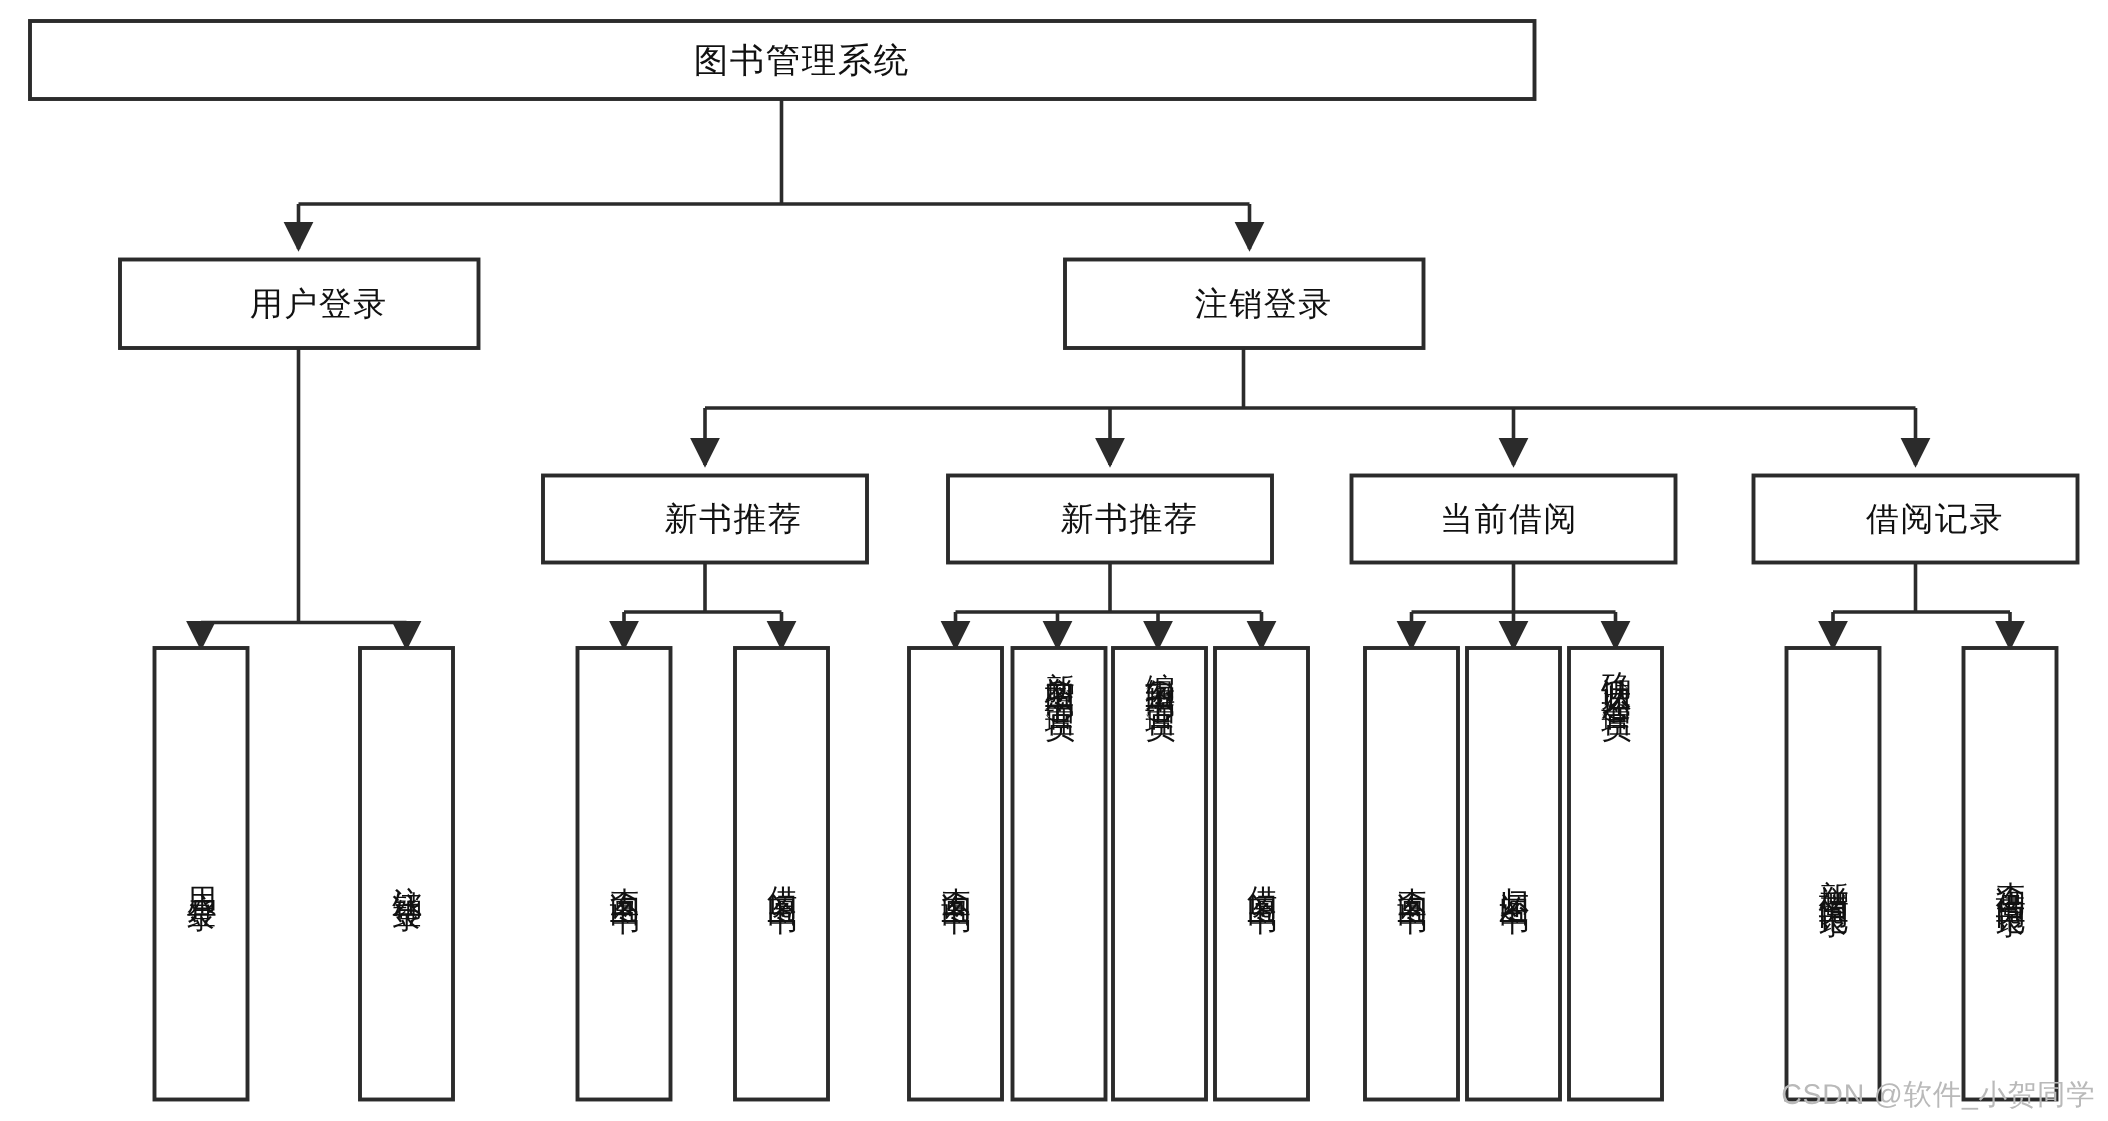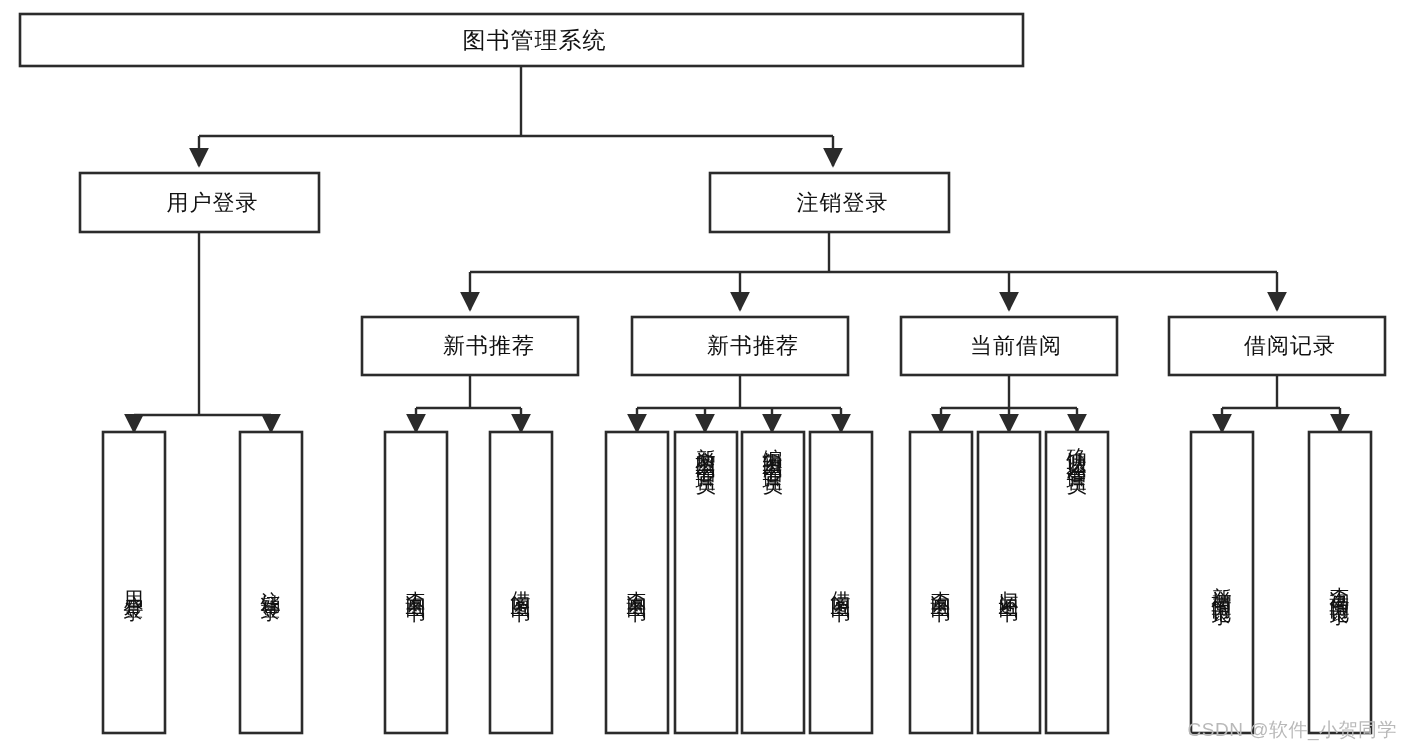--- a/index.html
+++ b/index.html
@@ -194,21 +194,21 @@
   </div>
 
   <div class="hlabel-wrap" style="left:362px; top:317px; width:228px; height:58px;">
     <span class="hlabel-text">新书推荐</span>
   </div>
 
   <div class="hlabel-wrap" style="left:632px; top:317px; width:216px; height:58px;">
     <span class="hlabel-text">新书推荐</span>
   </div>
 
-  <div class="hlabel-wrap" style="left:901px; top:317px; width:184px; height:58px;margin-left:10px;">
+  <div class="hlabel-wrap" style="left:901px; top:317px; width:184px; height:58px;">
     <span class="hlabel-text">当前借阅</span>
   </div>
 
   <div class="hlabel-wrap" style="left:1169px; top:317px; width:216px; height:58px;">
     <span class="hlabel-text">借阅记录</span>
   </div>
 
   <div class="vlabel-wrap" style="left:103px; top:432px; width:62px; height:301px;">
     <span class="vlabel-text">用户登录</span>
   </div>

